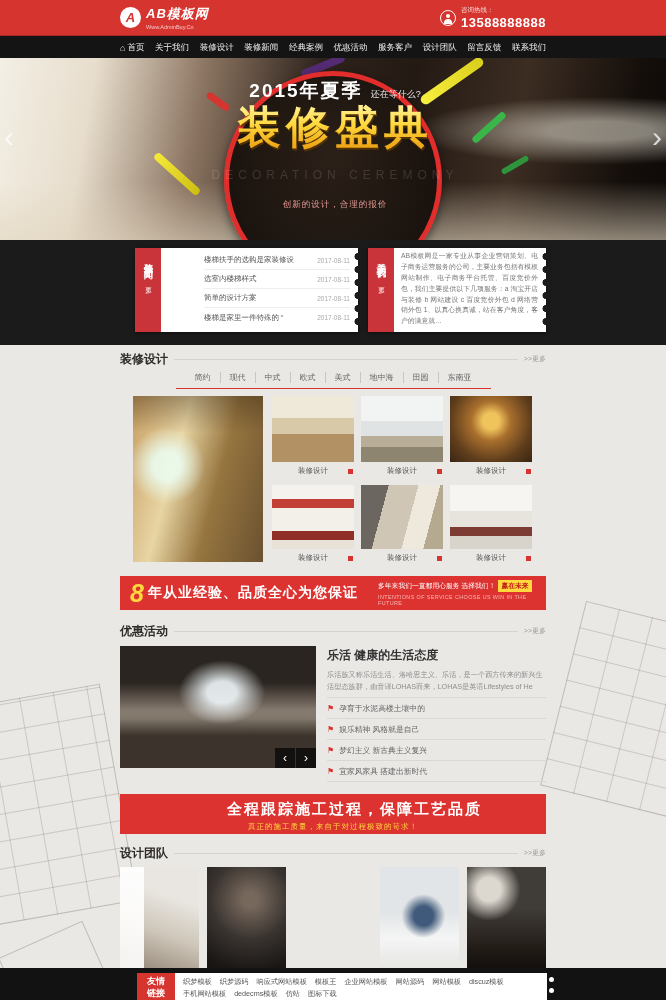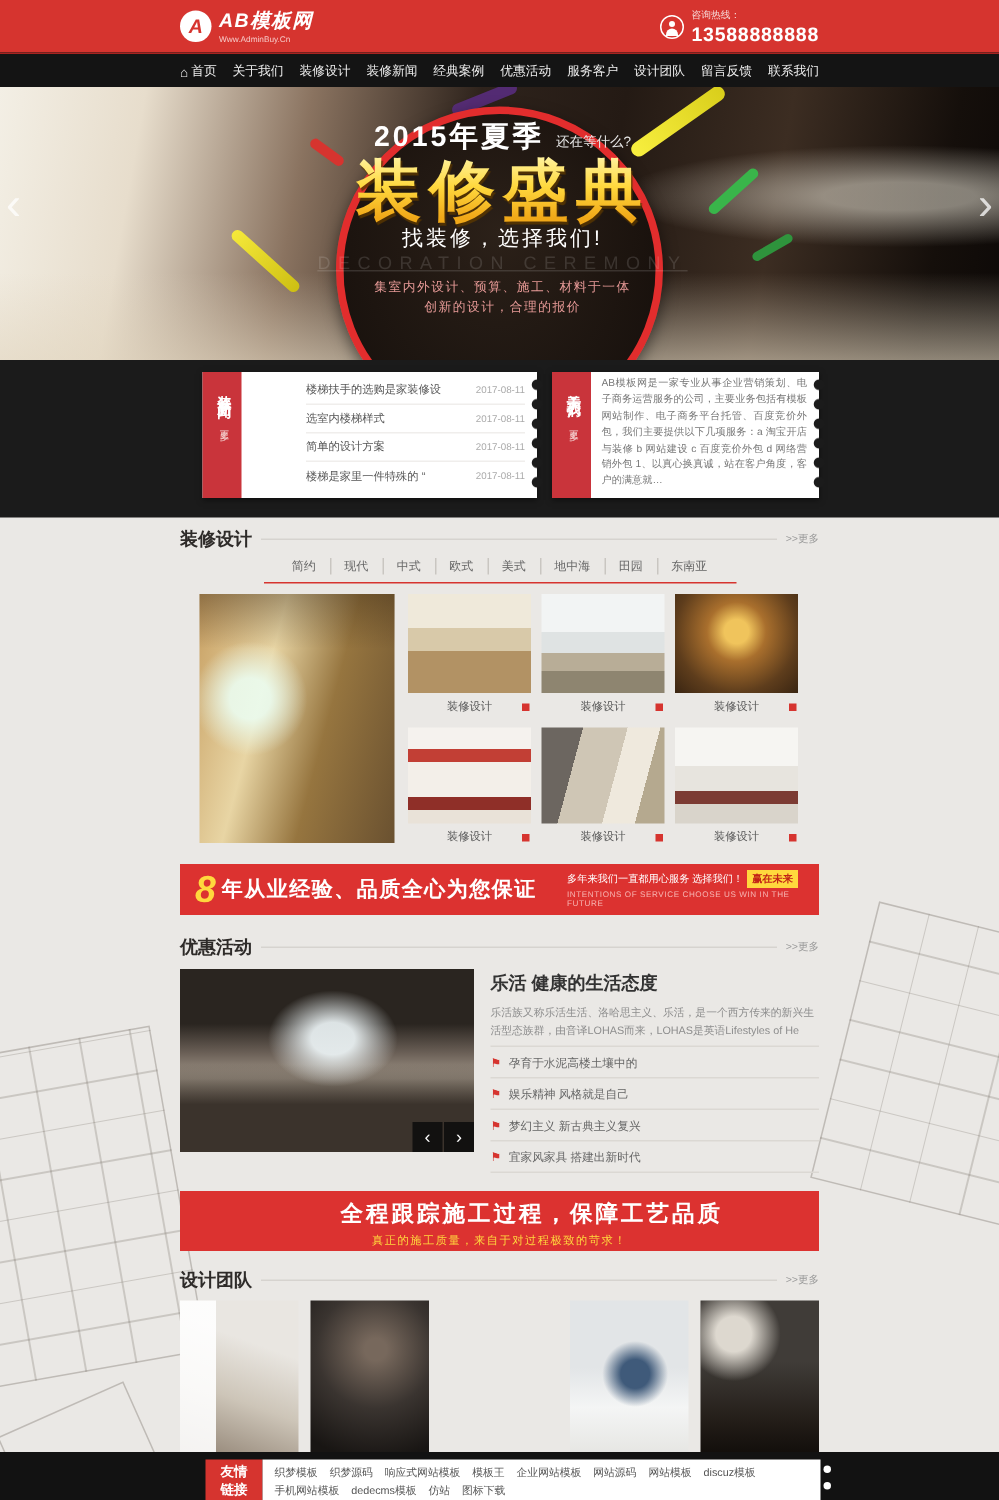--- a/index.html
+++ b/index.html
@@ -51,21 +51,21 @@
     box-shadow:0 4px 10px rgba(0,0,0,0.5); }
   .banner-text { position:absolute; left:4px; right:0; text-align:center; z-index:3; }
   .bt-row1 { top:20px; color:#fff; }
   .bt-row1 .season { font-size:19px; font-weight:bold; letter-spacing:2px; }
   .bt-row1 .tease { font-size:9px; color:#e8e8e8; margin-left:8px; }
   .bt-head { top:40px; font-size:44px; font-weight:bold; letter-spacing:5px;
     background:linear-gradient(#fff3a0 10%, #ffd83d 45%, #f0a818 80%);
     -webkit-background-clip:text; background-clip:text; color:transparent;
     filter:drop-shadow(1px 2px 0 rgba(90,55,0,0.8)); }
   .bt-slogan { top:92px; color:#fff; font-size:14px; letter-spacing:2px; }
-  .bt-mark { top:110px; color:rgba(255,255,255,0.13); font-size:12px; letter-spacing:5px;text-decoration:underline; }
+  .bt-mark { top:110px; color:rgba(255,255,255,0.13); font-size:12px; letter-spacing:5px; }
   .bt-desc1 { top:128px; color:#e79a97; font-size:8.5px; letter-spacing:1px; }
   .bt-desc2 { top:141px; color:#e79a97; font-size:8.5px; letter-spacing:1px; }
   .banner-arrow { position:absolute; top:64px; z-index:4; color:rgba(255,255,255,0.75); font-size:30px; line-height:30px; cursor:pointer; }
   .ba-left { left:4px; } .ba-right { right:4px; }
 
   
   .cards-band { position:absolute; top:240px; left:0; right:0; height:105px; background:#1b1b1b; }
   .card { position:absolute; top:8px; height:84px; background:#fff; display:flex; box-shadow:0 1px 4px rgba(0,0,0,0.5); }
   .news-card { left:15px; width:223px;gap:36px; }
   .about-card { left:248px; width:178px; }
@@ -227,23 +227,21 @@
   <div class="streak s2"></div>
   <div class="streak s3"></div>
   <div class="streak s4"></div>
   <div class="streak s5"></div>
   <div class="streak s6"></div>
   <div class="banner-circle"></div>
   <div class="banner-text bt-row1">
     <span class="season">2015年夏季</span><span class="tease">还在等什么?</span>
   </div>
   <div class="banner-text bt-head">装修盛典</div>
-  <div class="banner-text bt-slogan">找装修，选择我们!</div>
   <div class="banner-text bt-mark">DECORATION CEREMONY</div>
-  <div class="banner-text bt-desc1">集室内外设计、预算、施工、材料于一体</div>
   <div class="banner-text bt-desc2">创新的设计，合理的报价</div>
   <div class="banner-arrow ba-left">‹</div>
   <div class="banner-arrow ba-right">›</div>
 </div>
 
 <div class="cards-band">
   <div class="container" style="height:105px;">
     <div class="card news-card">
       <div class="card-tab">
         <span class="tab-title vtext">装修新闻</span>

